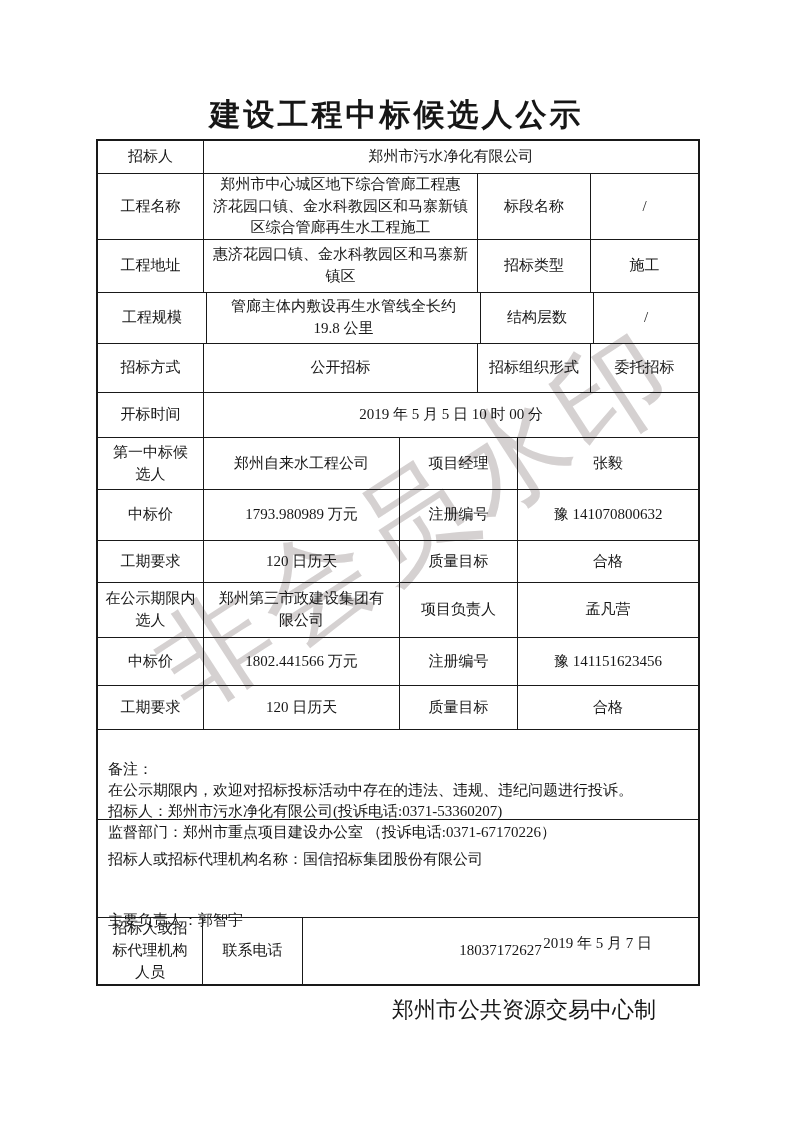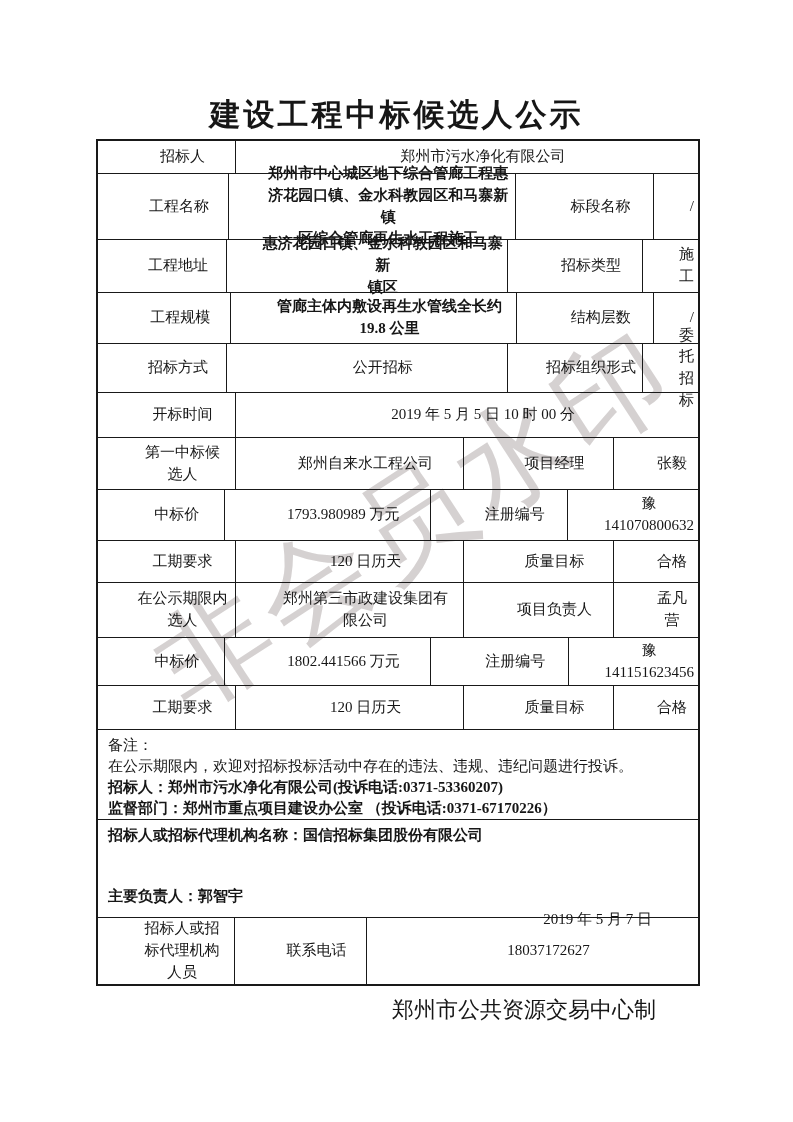--- a/index.html
+++ b/index.html
@@ -50,29 +50,28 @@
   .trow:last-child{border-bottom:none;}
   .tcell{
     box-sizing:border-box;
     border-right:1px solid #191919;
     display:flex;align-items:center;justify-content:center;
     text-align:center;
     white-space:pre-line;
     font-size:15px;
     line-height:1.45;
     padding:2px 4px;
-    margin-left:32px;
   }
   .tcell:last-child{border-right:none;}
   .tcell.grow{flex:1;}
-  .bold{font-weight:bold;}
+  .bold{font-weight:normal;}
   .blockcell{
     flex:1;display:block;text-align:left;
     padding:5px 10px 4px 10px;
-    font-size:15px;line-height:21px;
+    font-size:15px;line-height:21px;margin-top:24px;
   }
   .agency-date{text-align:right;padding-right:36px;margin-top:2px;}
   .agency-gap{height:40px;}
   .doc-footer{
     position:absolute;
     left:96px;top:995px;
     width:600px;
     z-index:1;
     text-align:right;
     padding-right:40px;

